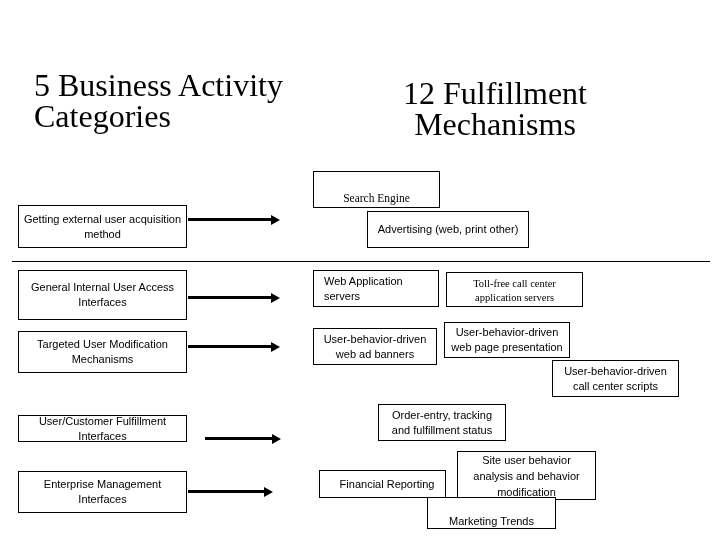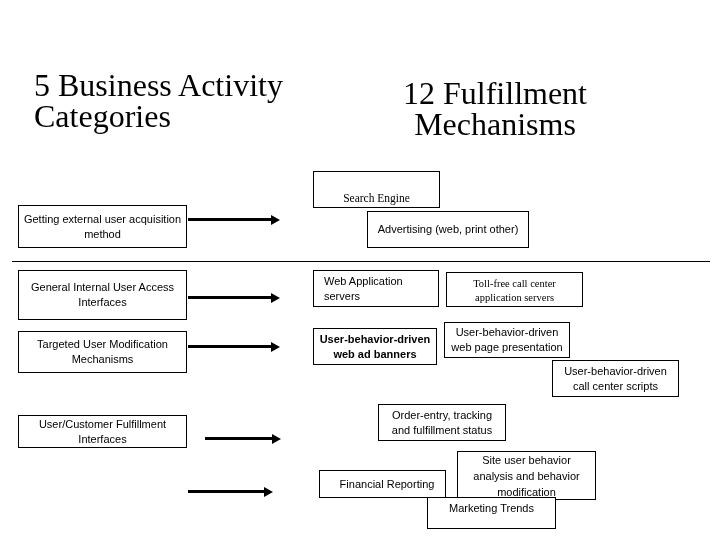--- a/index.html
+++ b/index.html
@@ -89,21 +89,21 @@
   </div>
 
   <div class="node leftish" style="left:313px; top:270px; width:126px; height:37px; padding-left:10px;">
     <span class="txt">Web Application servers</span>
   </div>
 
   <div class="node serif" style="left:446px; top:272px; width:137px; height:35px; font-size:10.5px; line-height:14px;">
     <span class="txt">Toll-free call center application servers</span>
   </div>
 
-  <div class="node" style="left:313px; top:328px; width:124px; height:37px;font-weight:bold;">
+  <div class="node" style="left:313px; top:328px; width:124px; height:37px;">
     <span class="txt">User-behavior-driven web ad banners</span>
   </div>
 
   <div class="node" style="left:444px; top:322px; width:126px; height:36px;">
     <span class="txt">User-behavior-driven web page presentation</span>
   </div>
 
   <div class="node" style="left:552px; top:360px; width:127px; height:37px;">
     <span class="txt">User-behavior-driven call center scripts</span>
   </div>
@@ -113,40 +113,43 @@
   </div>
 
   <div class="node" style="left:457px; top:451px; width:139px; height:49px; line-height:16px;">
     <span class="txt">Site user behavior analysis and behavior modification</span>
   </div>
 
   <div class="node" style="left:319px; top:470px; width:127px; height:28px;padding-left:12px;">
     <span class="txt">Financial Reporting</span>
   </div>
 
-  <div class="node" style="left:427px; top:497px; width:129px; height:32px; align-items:flex-start; padding-top:3px;">
+  <div class="node" style="left:427px; top:497px; width:129px; height:32px; align-items:flex-start; padding-top:16px;">
     <span class="txt">Marketing Trends</span>
   </div>
 
   <div class="node" style="left:18px; top:205px; width:169px; height:43px;align-items:center;">
     <span class="txt">Getting external user acquisition method</span>
   </div>
 
   <div class="node" style="left:18px; top:270px; width:169px; height:50px;">
     <span class="txt">General Internal User Access Interfaces</span>
   </div>
 
   <div class="node" style="left:18px; top:331px; width:169px; height:42px;">
     <span class="txt">Targeted User Modification Mechanisms</span>
   </div>
 
-  <div class="node" style="left:18px; top:415px; width:169px; height:33px;">
+  <div class="node" style="left:18px; top:415px; width:169px; height:27px;">
     <span class="txt">User/Customer Fulfillment Interfaces</span>
   </div>
 
+  <div class="node" style="left:18px; top:471px; width:169px; height:42px;">
+    <span class="txt">Enterprise Management Interfaces</span>
+  </div>
 
   <div class="arrow" style="left:188px; top:218px; width:84px;"></div>
 
   <div class="arrow" style="left:188px; top:296px; width:84px;"></div>
 
   <div class="arrow" style="left:188px; top:345px; width:84px;"></div>
 
   <div class="arrow" style="left:205px; top:437px; width:68px;"></div>
 
   <div class="arrow" style="left:188px; top:490px; width:77px;"></div>

